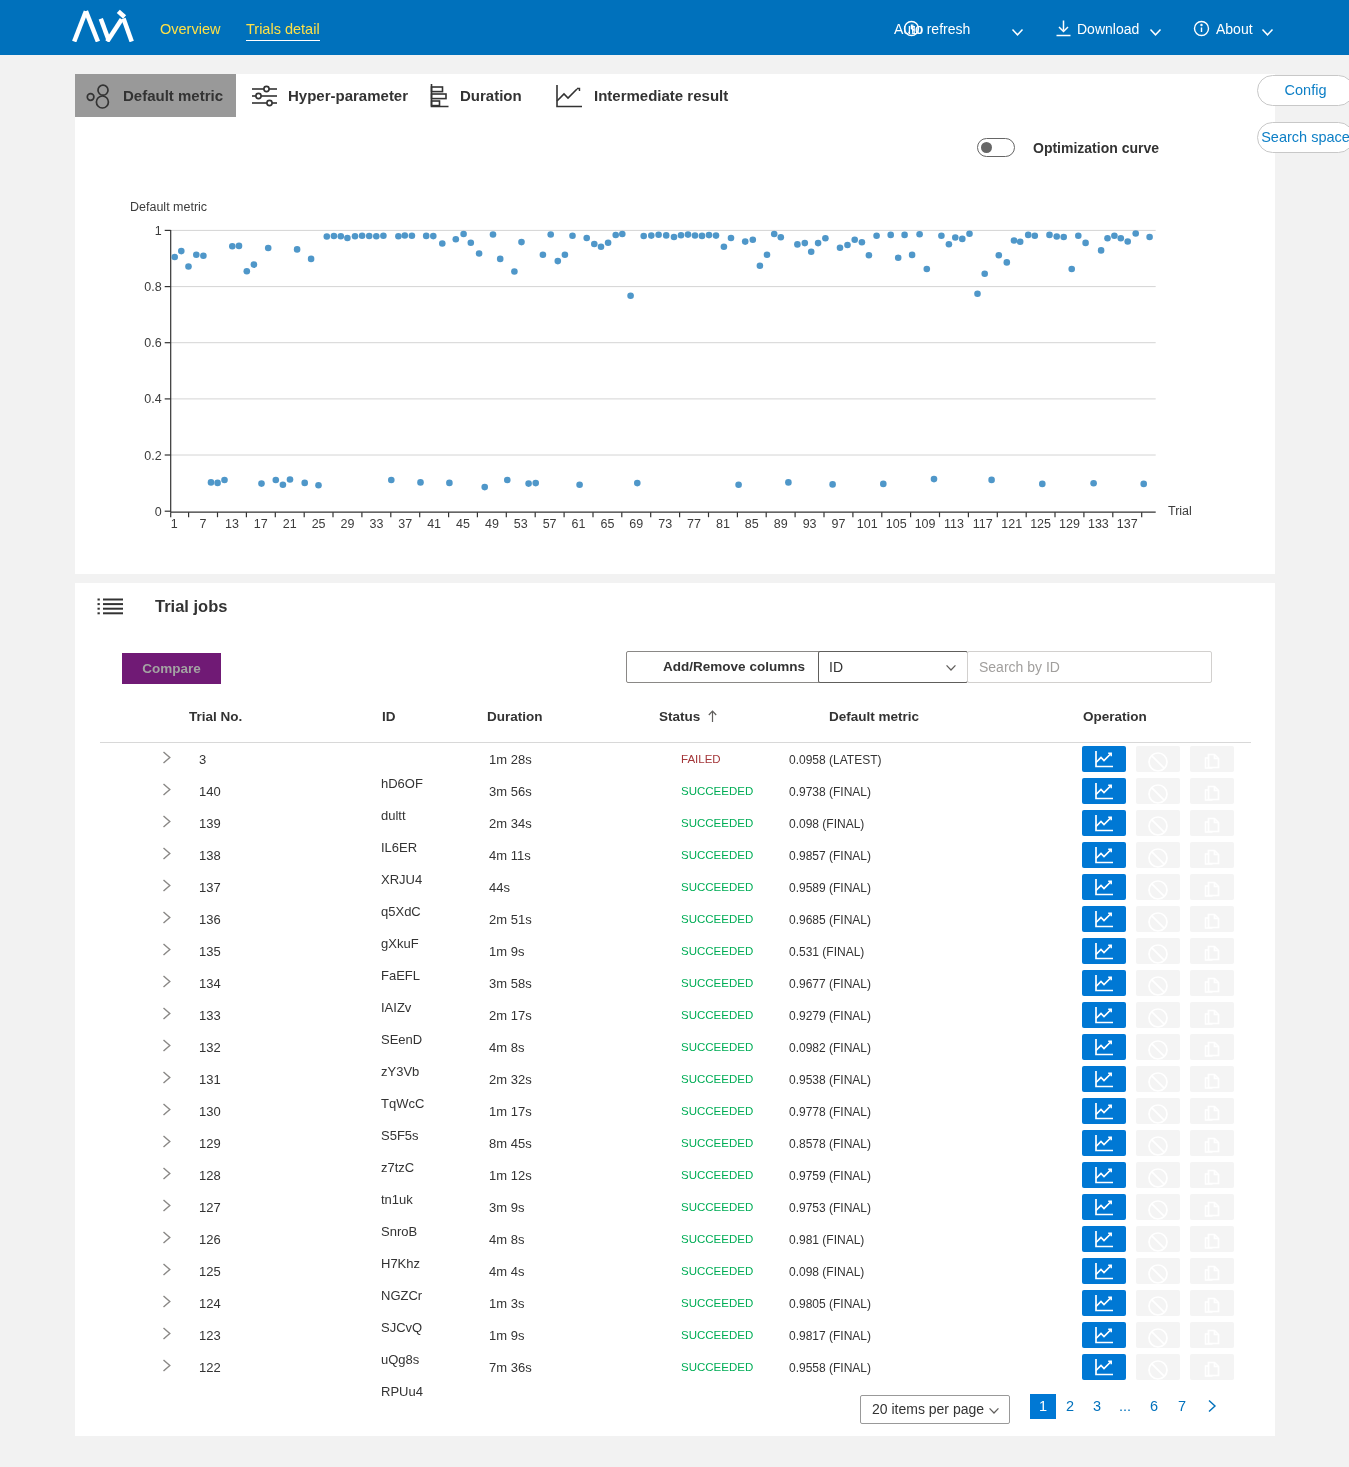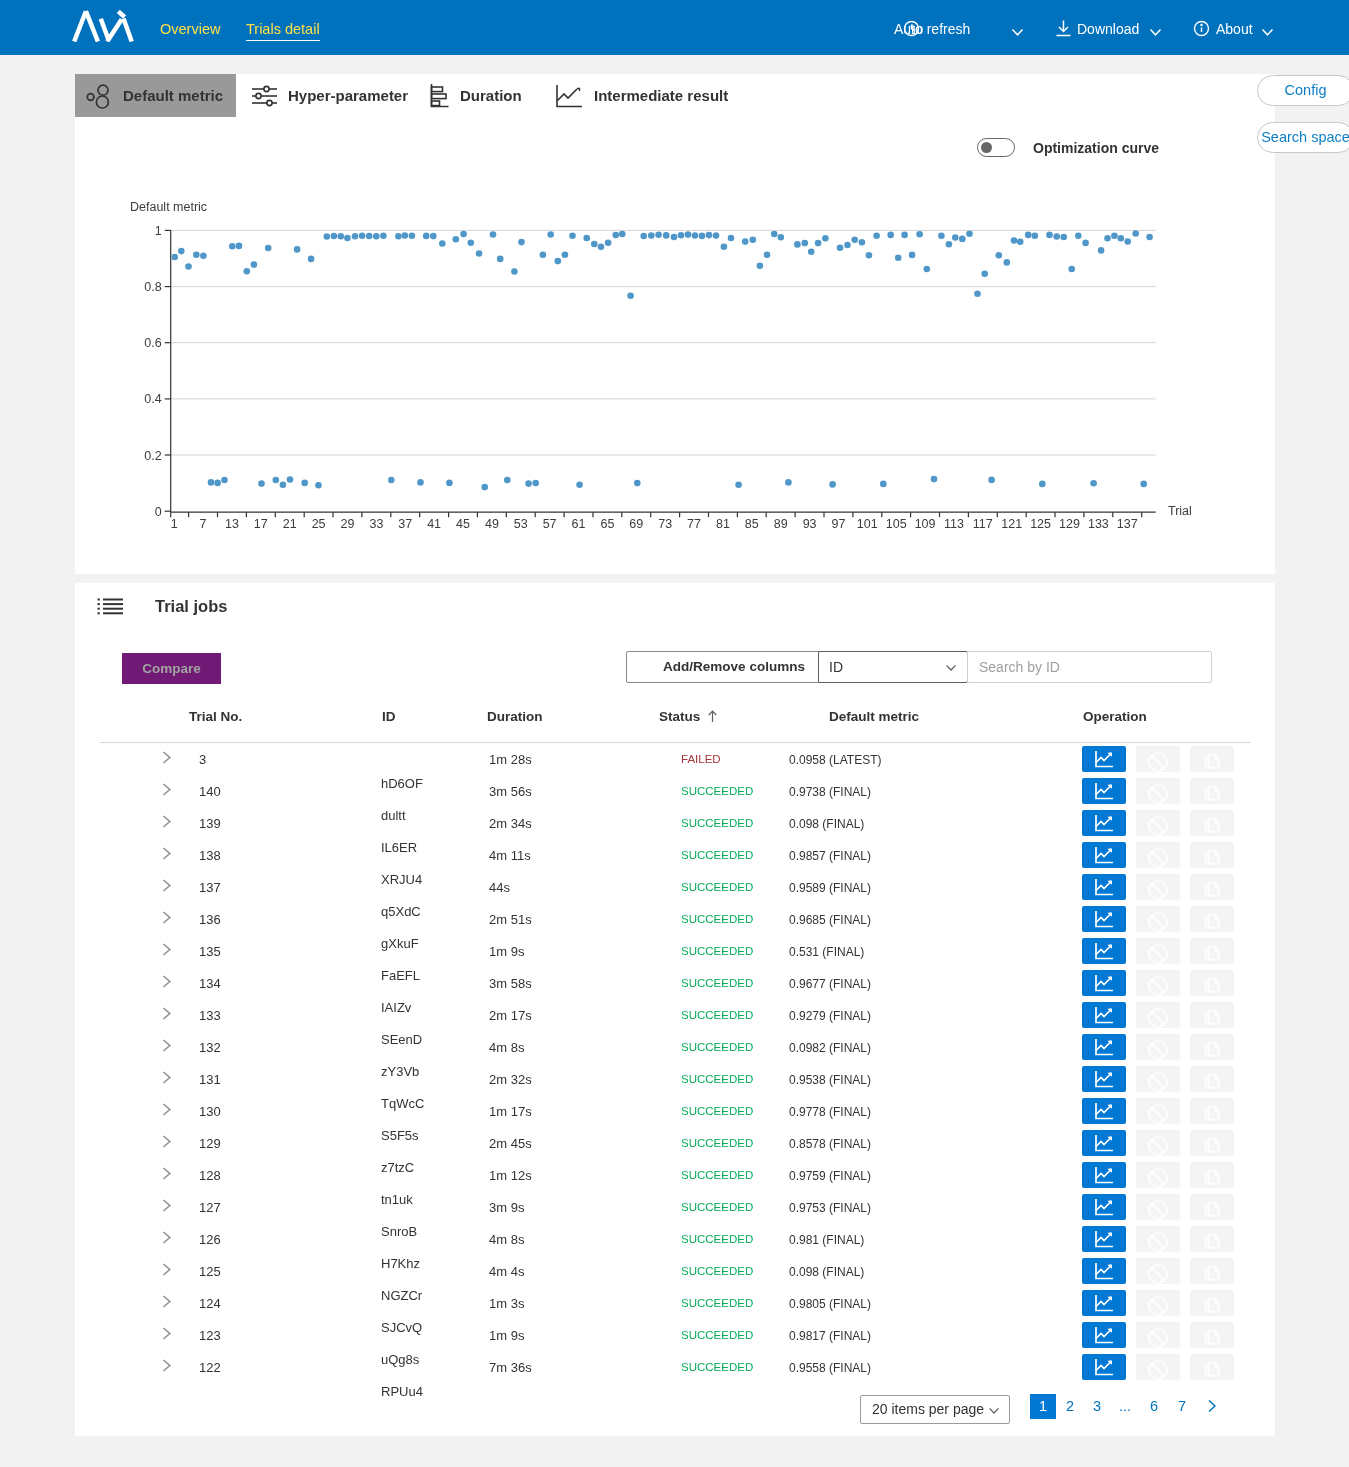--- a/index.html
+++ b/index.html
@@ -670,21 +670,21 @@
               <path d="M13.5 4.5 v4 h4"></path>
               <path d="M7.5 8 h-3 v10 h7" stroke-width="1.5"></path>
             </svg></span></span>
 </div>
 <div class="trow">
 <span class="c-chev"><svg width="11" height="15" viewBox="0 0 11 15" fill="none" stroke="#8a8886" stroke-width="1.4">
             <path d="M2.5 2 L8.8 7.5 L2.5 13"></path>
           </svg></span>
 <span class="c-no">129</span>
         <span class="c-id">z7tzC</span>
-        <span class="c-dur">2m 45s</span>
+        <span class="c-dur">8m 45s</span>
 <span class="c-st succ">SUCCEEDED</span>
         <span class="c-met">0.8578 (FINAL)</span>
 <span class="c-ops"><span class="opb blue"><svg width="20" height="18" viewBox="0 0 20 18" fill="none" stroke="#fff" stroke-width="1.7">
               <path d="M2 1 v15.5 h17"></path>
               <path d="M2 12.5 l5-5 3 3 7-7"></path>
               <path d="M14.2 3.2 h3 v3" stroke-width="1.5"></path>
             </svg></span><span class="opb gray"><svg width="24" height="24" viewBox="0 0 24 24" fill="none" stroke="#fff" stroke-width="1.7">
               <circle cx="12" cy="12" r="9"></circle>
               <line x1="5.8" y1="5.8" x2="18.2" y2="18.2"></line>
             </svg></span><span class="opb gray"><svg width="22" height="22" viewBox="0 0 22 22" fill="none" stroke="#fff" stroke-width="1.7">

